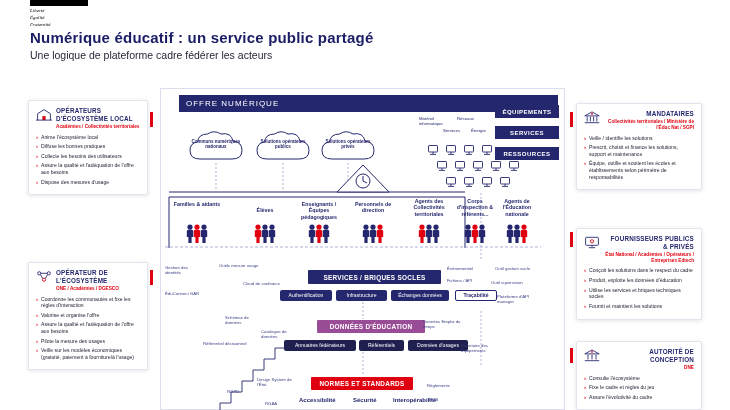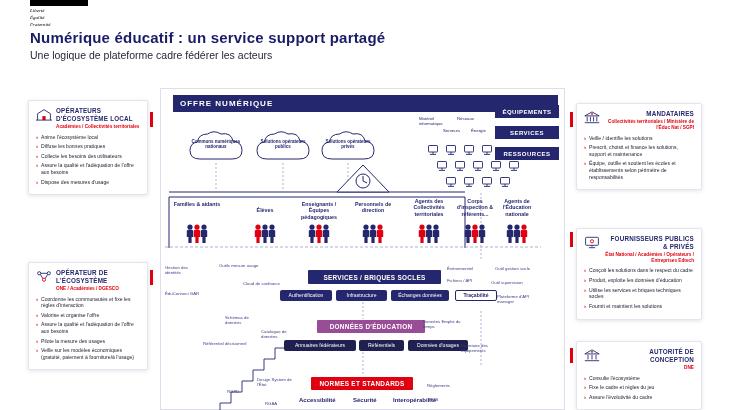--- a/index.html
+++ b/index.html
@@ -23,22 +23,22 @@
   .panel-title { font-size:6.3px; font-weight:bold; color:#24276d; line-height:1.25; letter-spacing:.2px; }
   .panel-sub { font-size:4.7px; font-weight:bold; color:#e1000f; margin-top:1px; line-height:1.25; }
   .items { list-style:none; }
   .items li { display:flex; gap:3px; font-size:5.1px; line-height:1.3; margin-bottom:3px; color:#1c1c2e; }
   .chev { color:#e1000f; font-weight:bold; font-size:6px; line-height:1; }
   .redbar { position:absolute; width:3px; height:15px; background:#e1000f; }
 
   
   .center { position:absolute; left:160px; top:88px; width:405px; height:322px; background:#fff; border:1px solid #dddded; }
   .deco { position:absolute; inset:0; z-index:1; }
-  .offer-bar { position:absolute; left:12px; right:6px; top:6px; height:17px; background:#24276d; color:#fff;
-               font-weight:bold; font-size:8px; letter-spacing:1px; display:flex; align-items:center; padding:0 7px; z-index:3; }
+  .offer-bar { position:absolute; left:18px; right:6px; top:6px; height:17px; background:#24276d; color:#fff;
+               font-weight:normal; font-size:8px; letter-spacing:1px; display:flex; align-items:center; padding:0 7px; z-index:3; }
   .tag { position:absolute; right:5px; width:64px; height:13px; background:#24276d; color:#fff; font-weight:bold;
          font-size:6px; letter-spacing:.5px; display:flex; align-items:center; justify-content:center; z-index:4; }
   .cloud-label { position:absolute; width:52px; font-size:4.5px; font-weight:bold; color:#24276d; text-align:center; line-height:1.2; z-index:2; }
   .equip-label { position:absolute; font-size:4.3px; color:#24276d; line-height:1.15; z-index:2; }
   .actor-label { position:absolute; font-size:5.3px; font-weight:bold; color:#24276d; text-align:center; line-height:1.18; z-index:2; }
   .band { position:absolute; display:flex; align-items:center; justify-content:center; color:#fff; font-weight:bold;
           font-size:6.4px; letter-spacing:.3px; z-index:2; border-radius:1px; }
   .band.navy { background:#24276d; } .band.purple { background:#9a4d97; } .band.red { background:#e1000f; }
   .chip { position:absolute; height:11px; display:flex; align-items:center; justify-content:center; font-size:5.1px;
           border-radius:2px; z-index:2; text-align:center; line-height:1; }
@@ -55,21 +55,21 @@
 
   <div class="marianne">
     <div class="bar"></div>
     <div class="motto">
       <div>Liberté</div>
       <div>Égalité</div>
       <div>Fraternité</div>
     </div>
   </div>
 
-  <h1 class="title">Numérique éducatif : un service support partagé</h1>
+  <h1 class="title">Numérique éducatif : un service public partagé</h1>
   <p class="subtitle">Une logique de plateforme cadre fédérer les acteurs</p>
 
   <div class="redbar" style="left:150px;top:112px"></div>
   <div class="redbar" style="left:150px;top:270px"></div>
   <div class="redbar" style="left:570px;top:112px"></div>
   <div class="redbar" style="left:570px;top:232px"></div>
   <div class="redbar" style="left:570px;top:348px"></div>
 
   <div class="panel" style="left:28px;top:100px;width:120px">
     <div class="panel-head">

